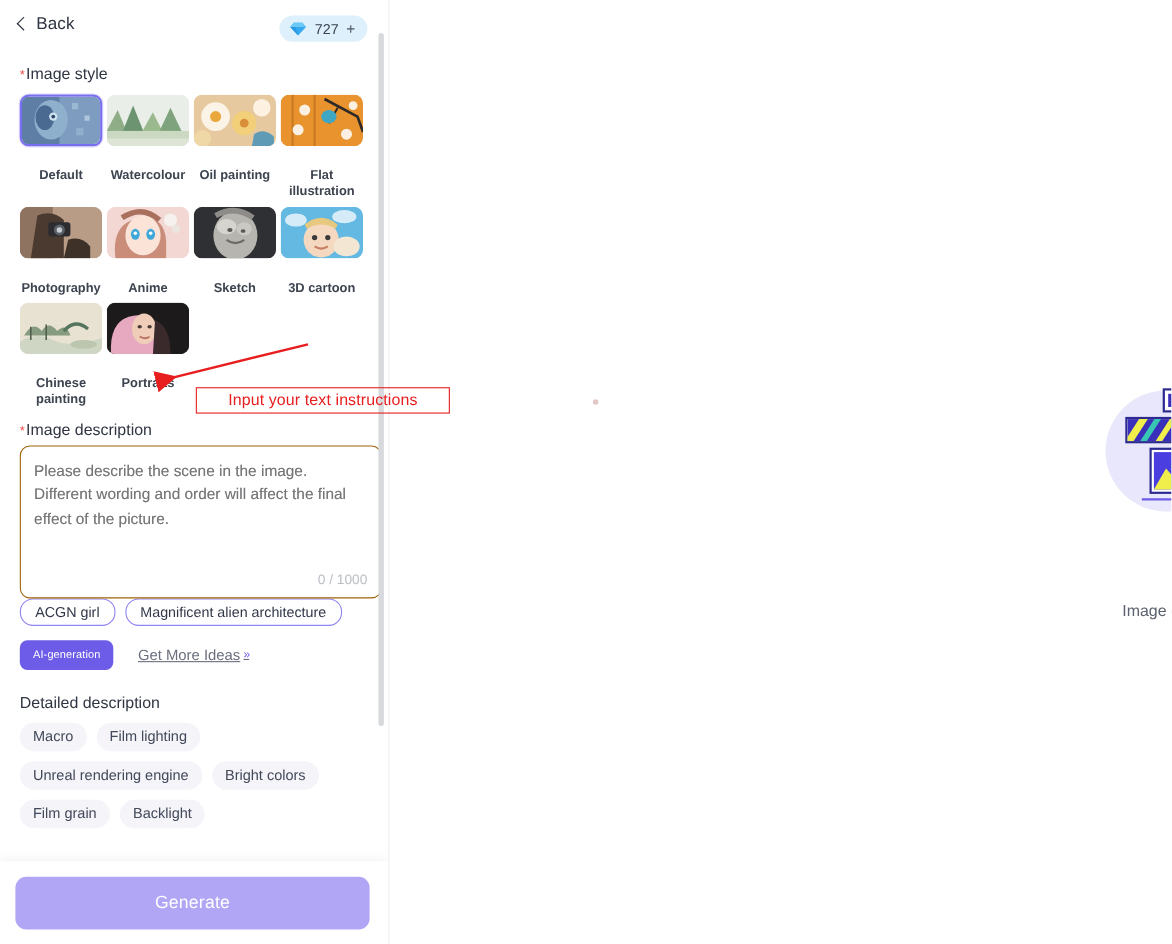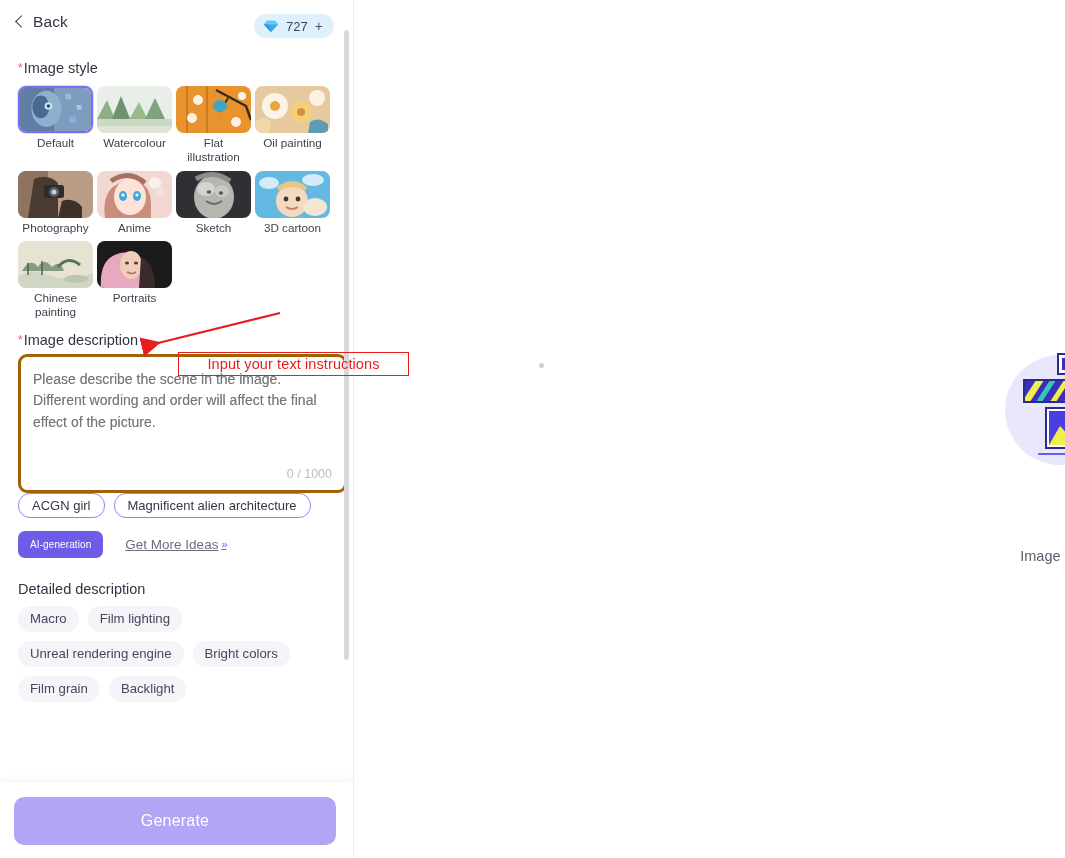--- a/index.html
+++ b/index.html
@@ -134,40 +134,41 @@
     overflow: hidden;
     position: relative;
     box-sizing: border-box;
   }
   .style-cell.selected .thumb {
     border: 2px solid #7a6ef0;
     box-shadow: 0 0 0 1px rgba(122,110,240,.25);
   }
   .thumb-img { position: absolute; inset: 0; }
   .style-name {
-    margin-top: 3px;
+    margin-top: 20px;
     text-align: center;
     font-size: 11.7px;
     color: #3d4450;
     line-height: 1.18;
+    font-weight: bold;
   }
 
   
   .desc-head {
     margin: 6px 0 6px 18px;
     font-size: 14.5px;
     color: #2f3542;
     display: inline-block;
   }
   .ta-wrap {
     position: relative;
     margin-left: 18px;
     width: 329px;
     height: 139px;
-    border: 3px solid #a16207;
+    border: 1px solid #a16207;
     border-radius: 9px;
     box-sizing: border-box;
     background: #fff;
   }
   .ta-placeholder {
     position: absolute;
     left: 12px; top: 12px;
     right: 12px;
     font-size: 14px;
     line-height: 21.5px;
@@ -441,49 +442,49 @@
               <rect y="33" width="75" height="14" fill="#cbd9c3"></rect>
               <rect y="40" width="75" height="7" fill="#dfe5d6"></rect>
             </svg>
           </div>
           <div class="style-name">Watercolour</div>
         </div>
 
         <div class="style-cell">
           <div class="thumb">
             <svg class="thumb-img" viewBox="0 0 75 47" preserveAspectRatio="none">
+              <rect width="75" height="47" fill="#e7c9a0"></rect>
+              <circle cx="20" cy="20" r="13" fill="#fbf4e6"></circle>
+              <circle cx="20" cy="20" r="5" fill="#e9a73c"></circle>
+              <circle cx="46" cy="26" r="11" fill="#f2cf79"></circle>
+              <circle cx="46" cy="26" r="4" fill="#d98f3a"></circle>
+              <circle cx="62" cy="12" r="8" fill="#fdf1e1"></circle>
+              <circle cx="8" cy="40" r="8" fill="#f0d7a6"></circle>
+              <path d="M55 36 q8 -6 18 2 l0 9 l-20 0 Z" fill="#5f9bb5"></path>
+            </svg>
+          </div>
+          <div class="style-name">Oil painting</div>
+        </div>
+
+        <div class="style-cell">
+          <div class="thumb">
+            <svg class="thumb-img" viewBox="0 0 75 47" preserveAspectRatio="none">
               <rect width="75" height="47" fill="#e8932e"></rect>
               <rect x="10" y="0" width="2" height="47" fill="#c97a22"></rect>
               <rect x="30" y="0" width="2" height="47" fill="#c97a22"></rect>
               <path d="M40 4 L70 20 L75 34" stroke="#2e2a26" stroke-width="2.4" fill="none"></path>
               <path d="M52 12 L44 26" stroke="#2e2a26" stroke-width="1.8" fill="none"></path>
               <ellipse cx="44" cy="20" rx="7" ry="6" fill="#3fa6c4"></ellipse>
               <circle cx="22" cy="14" r="5" fill="#fbf0e2"></circle>
               <circle cx="16" cy="32" r="5" fill="#fbf0e2"></circle>
               <circle cx="60" cy="36" r="5" fill="#fbf0e2"></circle>
               <circle cx="66" cy="10" r="4" fill="#fbf0e2"></circle>
             </svg>
           </div>
           <div class="style-name">Flat illustration</div>
-        </div>
-
-        <div class="style-cell">
-          <div class="thumb">
-            <svg class="thumb-img" viewBox="0 0 75 47" preserveAspectRatio="none">
-              <rect width="75" height="47" fill="#e7c9a0"></rect>
-              <circle cx="20" cy="20" r="13" fill="#fbf4e6"></circle>
-              <circle cx="20" cy="20" r="5" fill="#e9a73c"></circle>
-              <circle cx="46" cy="26" r="11" fill="#f2cf79"></circle>
-              <circle cx="46" cy="26" r="4" fill="#d98f3a"></circle>
-              <circle cx="62" cy="12" r="8" fill="#fdf1e1"></circle>
-              <circle cx="8" cy="40" r="8" fill="#f0d7a6"></circle>
-              <path d="M55 36 q8 -6 18 2 l0 9 l-20 0 Z" fill="#5f9bb5"></path>
-            </svg>
-          </div>
-          <div class="style-name">Oil painting</div>
         </div>
 
         <div class="style-cell">
           <div class="thumb">
             <svg class="thumb-img" viewBox="0 0 75 47" preserveAspectRatio="none">
               <rect width="75" height="47" fill="#b99c86"></rect>
               <rect x="0" y="0" width="30" height="47" fill="#8d7360"></rect>
               <path d="M16 8 q14 -6 24 4 l0 35 l-30 0 Z" fill="#4a3a30"></path>
               <rect x="26" y="14" width="20" height="13" rx="2.5" fill="#2b2b30"></rect>
               <circle cx="36" cy="21" r="5" fill="#5a6166"></circle>

